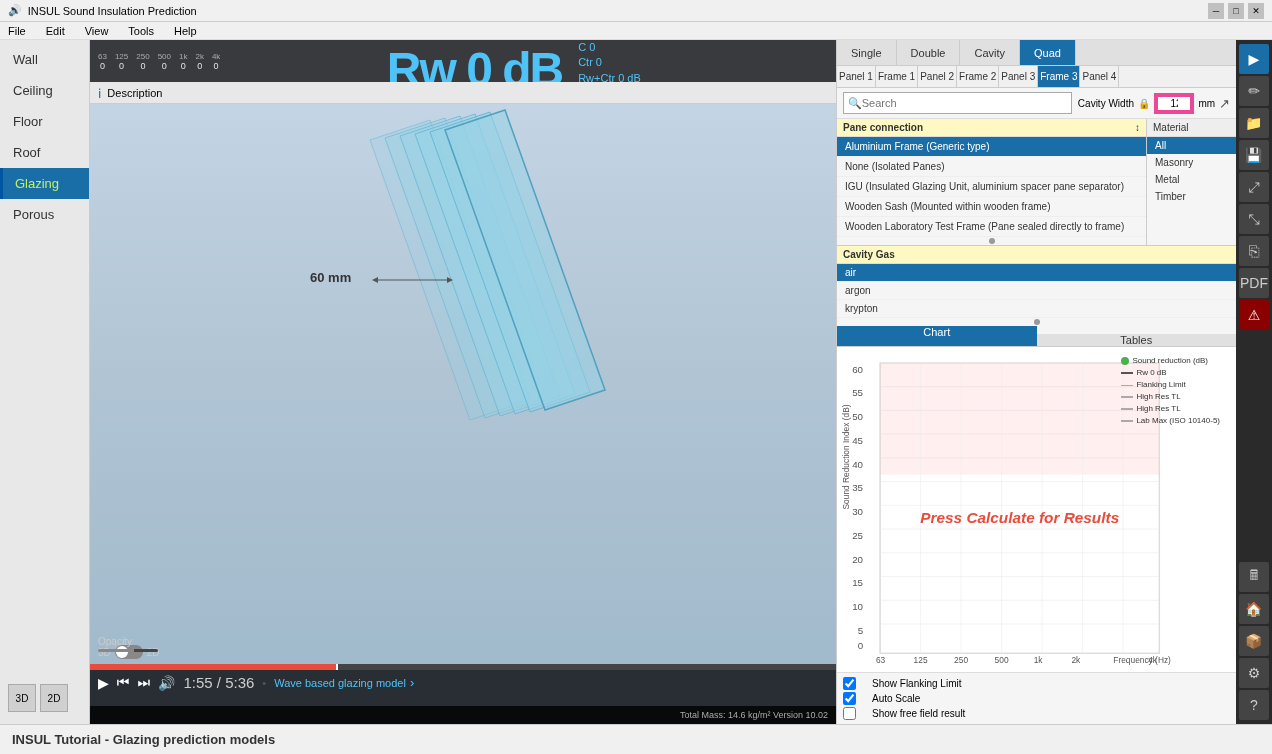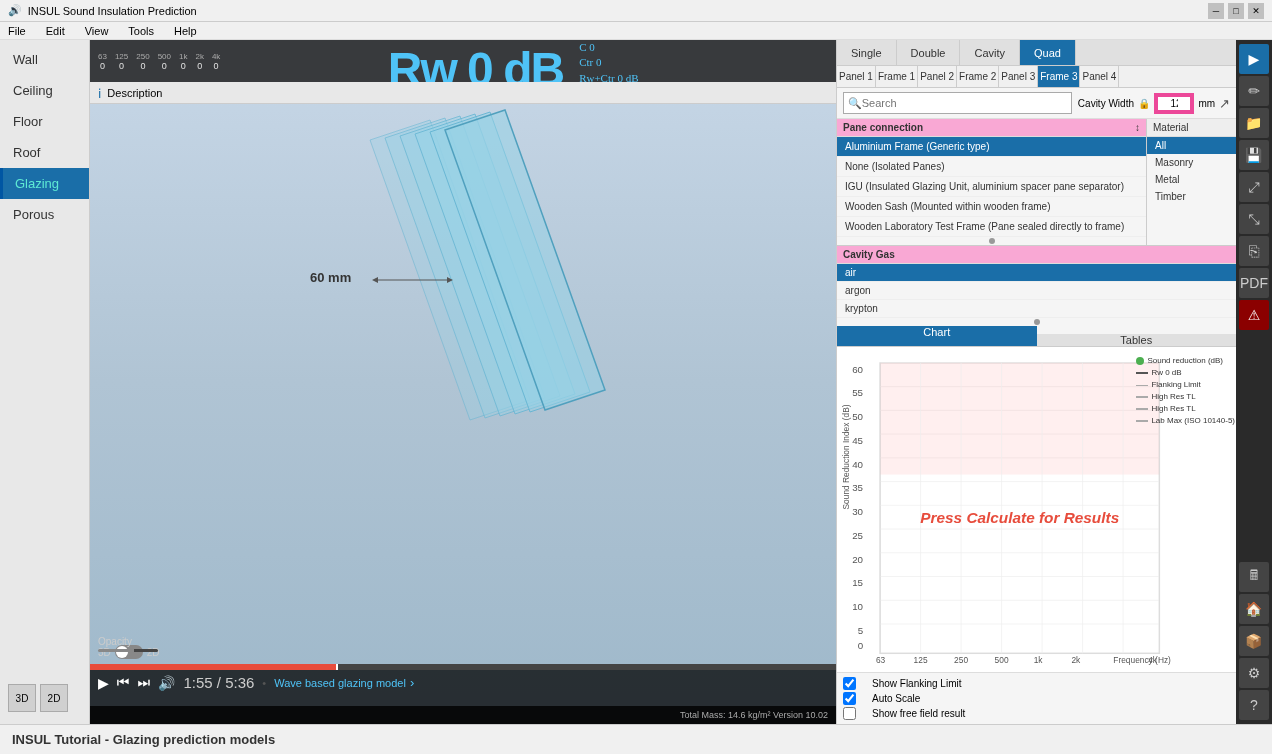--- a/index.html
+++ b/index.html
@@ -50,21 +50,21 @@
     }
     .sidebar-item {
       padding: 8px 10px;
       cursor: pointer;
       font-size: 13px;
       color: #333;
       border-left: 3px solid transparent;
     }
     .sidebar-item.active {
       background: #1a6ea8;
-      color: #5eead4;
+      color: #bef264;
       border-left: 3px solid #0056a3;
       padding-left: 12px;
     }
     .sidebar-bottom {
       margin-top: auto;
       padding: 8px;
       display: flex;
       gap: 4px;
     }
     .sidebar-icon-btn {
@@ -120,21 +120,20 @@
       font-size: 48px;
       font-weight: bold;
       color: #4fc3f7;
       font-family: Arial, sans-serif;
       letter-spacing: -2px;
     }
     .rw-details {
       font-size: 11px;
       color: #4fc3f7;
       line-height: 1.4;
-      font-family: Liberation Serif, serif;
     }
 
     
     .glass-svg { position: absolute; top: 40px; left: 120px; }
 
     
     .dim-label {
       position: absolute;
       top: 230px;
       left: 220px;
@@ -333,21 +332,21 @@
       color: #555;
       font-size: 13px;
     }
 
     
     .section-header {
       display: flex;
       align-items: center;
       justify-content: space-between;
       padding: 3px 6px;
-      background: #f9a8d4;
+      background: #fef9c3;
       border-bottom: 1px solid #ddd;
       font-size: 10px;
       color: #333;
       font-weight: bold;
       gap: 36px;
     }
     .list-item {
       padding: 4px 8px;
       font-size: 10px;
       cursor: pointer;
@@ -413,21 +412,21 @@
       flex: 1;
       background: white;
       position: relative;
       padding: 4px;
     }
 
     
     .chart-legend {
       position: absolute;
       top: 8px;
-      right: 1px;
+      right: 16px;
       font-size: 8px;
       color: #333;
       line-height: 1.5;
     }
     .legend-item { display: flex; align-items: center; gap: 3px; }
     .legend-dot { width: 8px; height: 8px; border-radius: 50%; }
     .legend-line { width: 12px; height: 2px; }
 
     
     .checkboxes-row {

